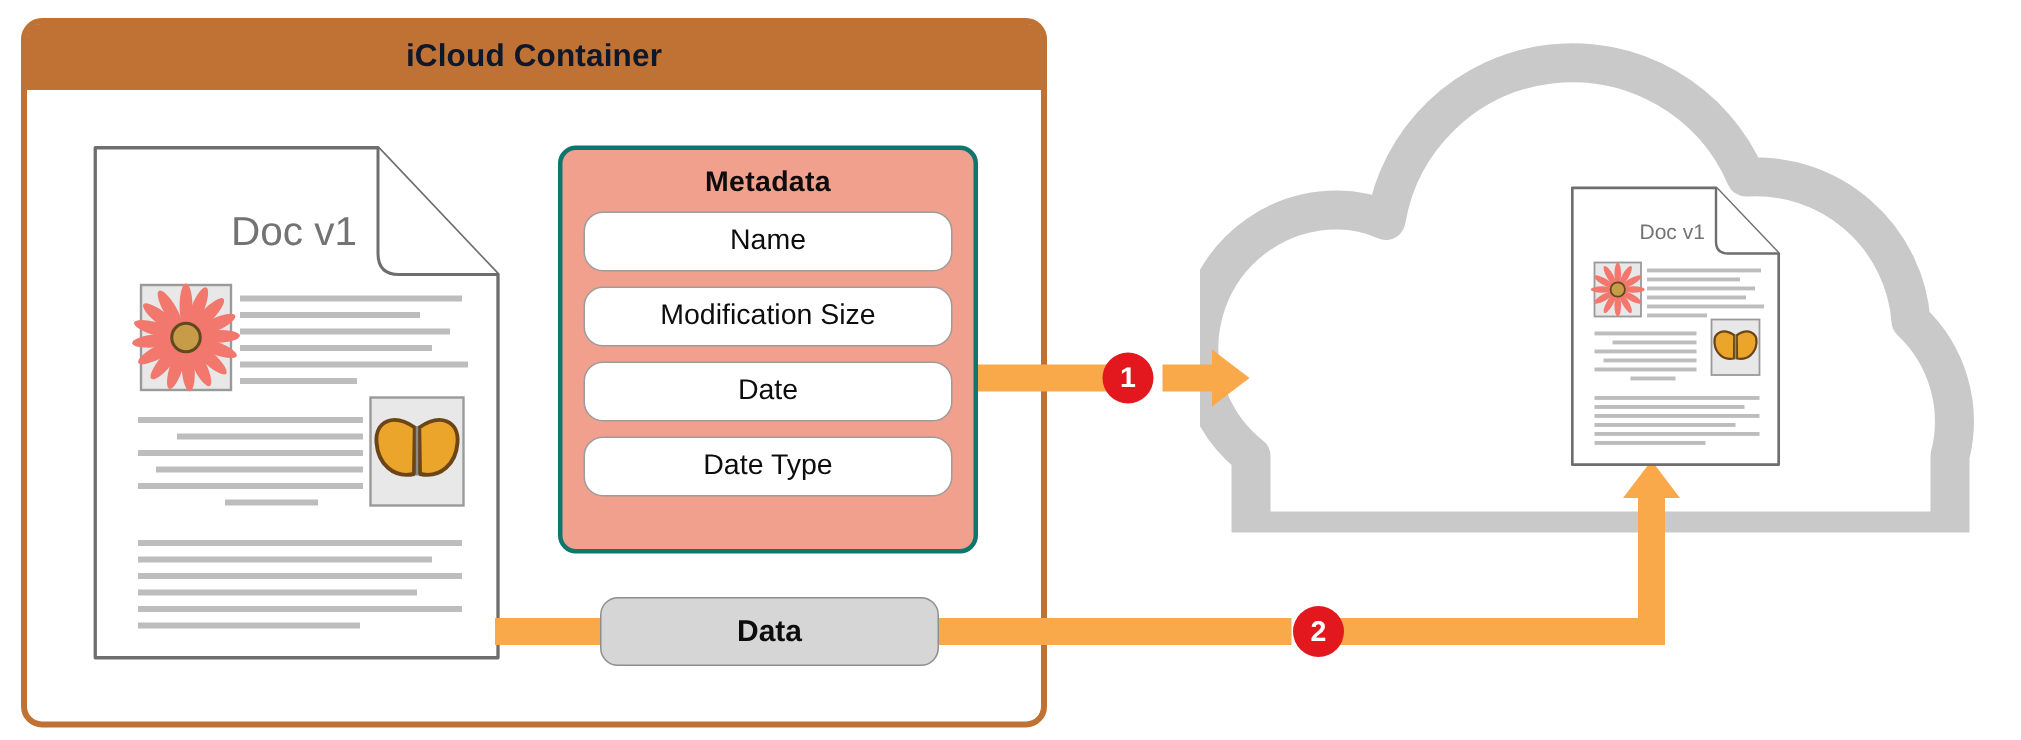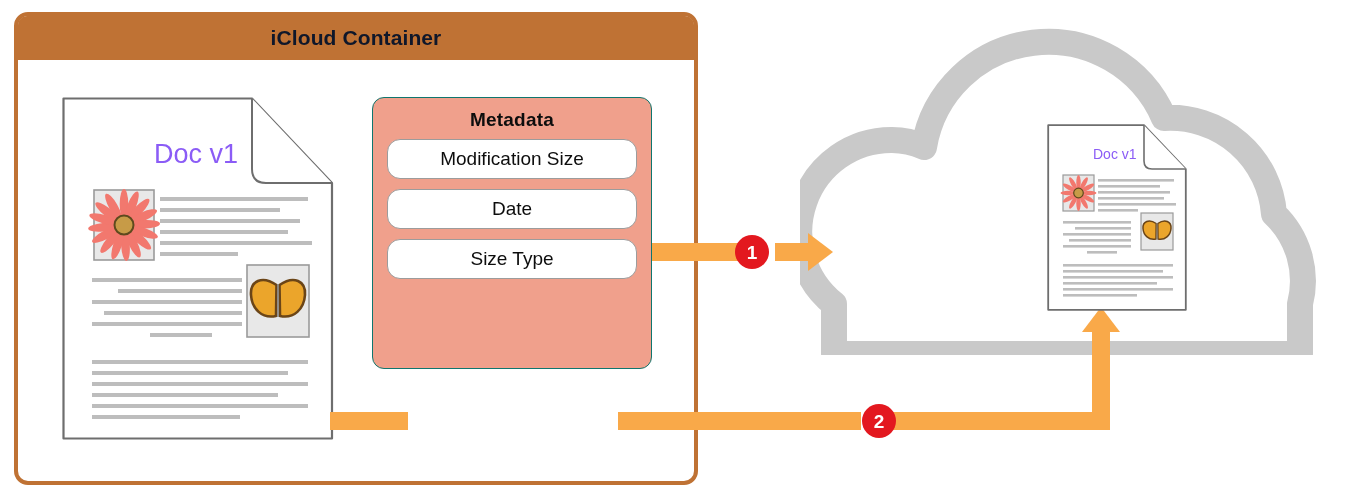--- a/index.html
+++ b/index.html
@@ -50,34 +50,34 @@
     letter-spacing: .1px;
   }
 
   
   .doc {
     position: absolute;
   }
   .doc svg { display:block; }
   .doc-title {
     position: absolute;
-    color: #8b5cf6;
+    color: #737373;
     font-weight: normal;
     white-space: nowrap;
   }
 
   
   .metadata-panel {
     position: absolute;
     left: 372px;
     top: 97px;
     width: 280px;
     height: 272px;
     background: #F0A08C;
-    border: 1px solid #0f766e;
+    border: 3px solid #0f766e;
     border-radius: 12px;
     box-sizing: border-box;
     padding: 9px 14px 12px 14px;
   }
   .metadata-title {
     text-align: center;
     font-size: 19px;
     font-weight: bold;
     color: #0d0d0d;
     margin: 2px 0 8px 0;
@@ -285,37 +285,39 @@
         <rect x="30" y="296" width="186" height="4"></rect>
         <rect x="30" y="307" width="216" height="4"></rect>
         <rect x="30" y="318" width="148" height="4"></rect>
       </g>
     </svg>
     <div class="doc-title" style="left:92px; top:42px; font-size:27px;">Doc v1</div>
   </div>
 
   <div class="metadata-panel">
     <div class="metadata-title">Metadata</div>
+    <div class="metadata-field">Name</div>
     <div class="metadata-field">Modification Size</div>
     <div class="metadata-field">Date</div>
-    <div class="metadata-field">Size Type</div>
+    <div class="metadata-field">Date Type</div>
   </div>
 
   <div class="flow" style="left:652px; top:243px; width:92px; height:18px;"></div>
   <div class="flow" style="left:775px; top:243px; width:36px; height:18px;"></div>
   <div class="arrow-head right" style="left:808px; top:233px;"></div>
   <div class="badge" style="left:735px; top:235px;">1</div>
 
   <div class="flow" style="left:330px; top:412px; width:78px; height:18px;"></div>
   <div class="flow" style="left:618px; top:412px; width:243px; height:18px;"></div>
   <div class="flow" style="left:888px; top:412px; width:222px; height:18px;"></div>
   <div class="flow" style="left:1092px; top:330px; width:18px; height:92px;"></div>
   <div class="arrow-head up" style="left:1082px; top:307px;"></div>
   <div class="badge" style="left:862px; top:404px;">2</div>
 
+  <div class="data-pill">Data</div>
 
   <div class="doc" style="left:1047px; top:124px; z-index:5;">
     <svg width="140" height="187" viewBox="0 0 140 187" xmlns="http://www.w3.org/2000/svg">
       <path d="M1.2 1.2 H 97 L 138.8 45 V 185.8 H 1.2 Z" fill="#ffffff" stroke="#6E6E6E" stroke-width="1.8" stroke-linejoin="round"></path>
       <path d="M97 1.2 L 97 37 Q 97 45 105 45 L 138.8 45" fill="#ffffff" stroke="#6E6E6E" stroke-width="1.6"></path>
       <g fill="#BDBDBD">
         <rect x="51" y="55" width="76" height="2.6"></rect>
         <rect x="51" y="61" width="62" height="2.6"></rect>
         <rect x="51" y="67" width="72" height="2.6"></rect>
         <rect x="51" y="73" width="66" height="2.6"></rect>

